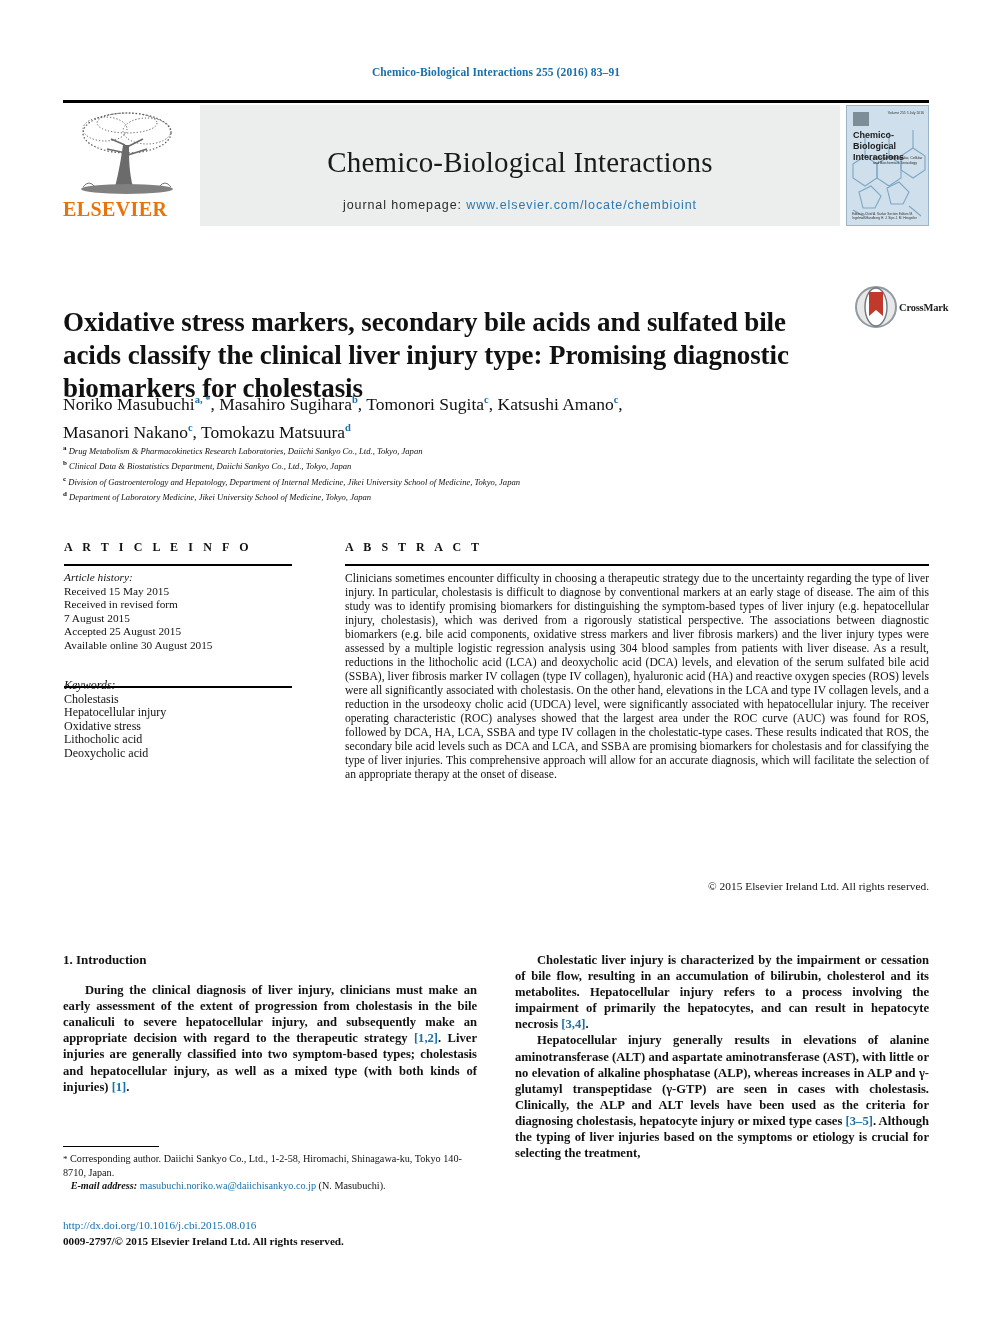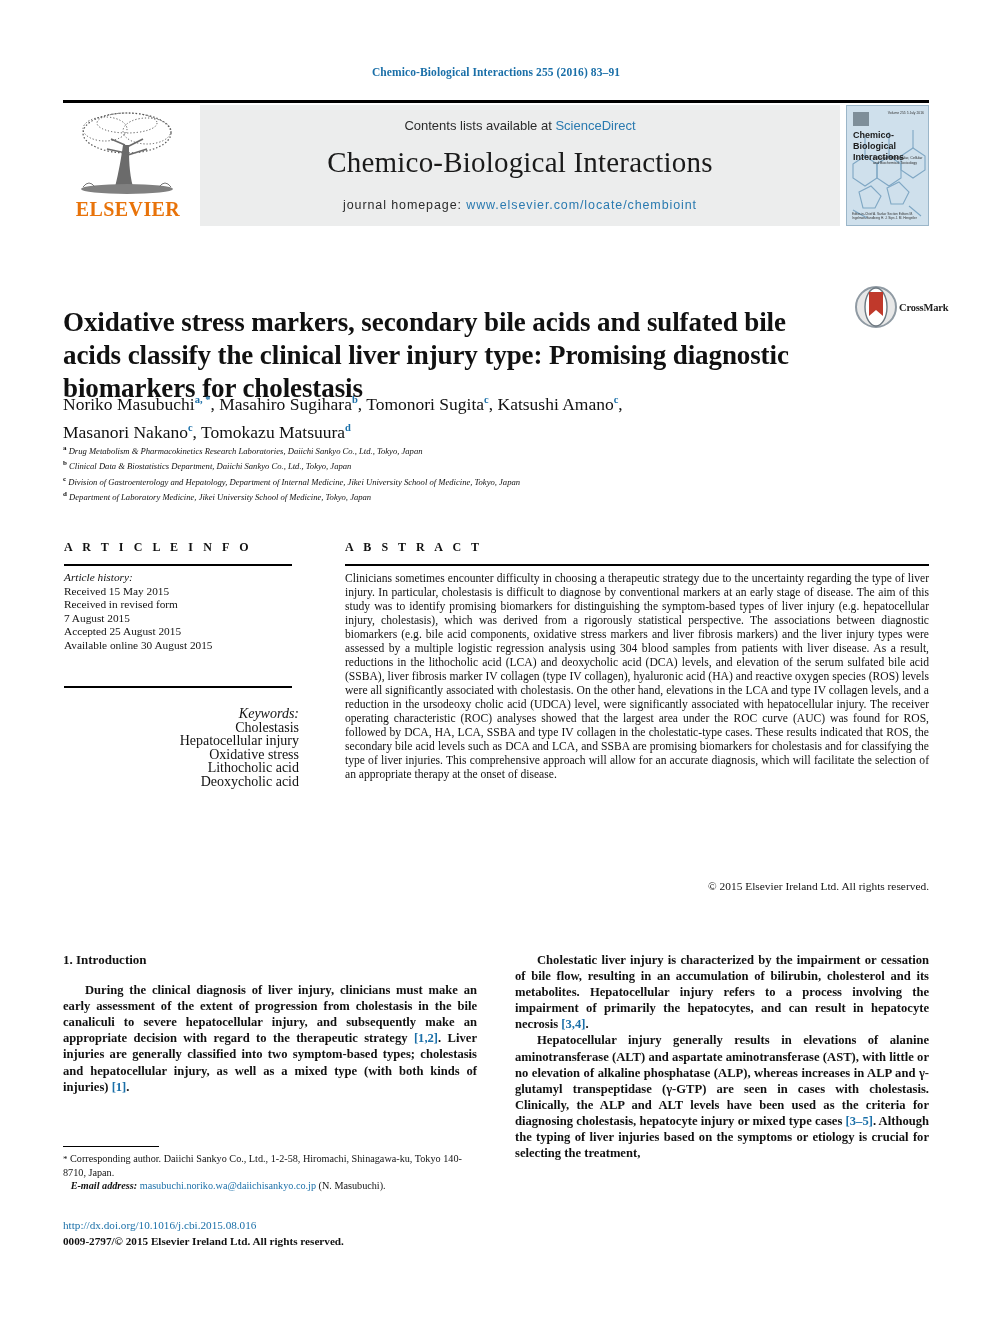--- a/index.html
+++ b/index.html
@@ -57,21 +57,20 @@
   .elsevier-tree {
     position: absolute;
     left: 8px; top: 4px;
     width: 112px;
     height: 88px;
   }
   .elsevier-word {
     position: absolute;
     left: 0; top: 93px;
     width: 130px;
-    text-align: center;
     font-family: "Liberation Serif", serif;
     font-size: 20px;
     font-weight: bold;
     color: #e8730a;
     letter-spacing: 0.4px;
   }
   .mast-center {
     position: absolute;
     left: 137px; top: 5px;
     width: 640px;
@@ -258,26 +257,25 @@
     position: absolute;
     left: 64px; top: 571px;
     width: 235px;
     font-size: 11.3px;
     line-height: 13.6px;
     color: #111;
   }
   .art-history .lbl { font-style: italic; }
   .keywords {
     position: absolute;
-    left: 64px; top: 707px;
+    left: 64px; top: 679px;
     width: 235px;
-    font-size: 14px;
+    font-size: 12px;
     line-height: 13.6px;
     color: #111;
-    text-align: right;
   }
   .keywords .lbl { font-style: italic; }
 
   .abstract {
     position: absolute;
     left: 345px; top: 572px;
     width: 584px;
     font-size: 11.6px;
     line-height: 14px;
     text-align: justify;
@@ -369,21 +367,20 @@
           <path d="M52 36 C50 50 48 62 44 78 L62 78 C58 62 58 50 58 36 Z" fill="#6b6b6b"></path>
           <path d="M54 36 L40 30 M56 38 L72 30 M55 44 L36 40 M57 46 L76 40" stroke="#6b6b6b" stroke-width="1.6" fill="none"></path>
           <ellipse cx="56" cy="80" rx="46" ry="5" fill="#808080"></ellipse>
           <path d="M12 78 q6 -8 12 0 M88 78 q6 -8 12 0" stroke="#777" stroke-width="1" fill="none"></path>
         </g>
       </svg>
       <div class="elsevier-word">ELSEVIER</div>
     </div>
 
     <div class="mast-center">
-      <div class="contents-line"><span>Contents lists available at </span><span class="sd">ScienceDirect</span></div>
       <div class="journal-title">Chemico-Biological Interactions</div>
       <div class="homepage-line"><span>journal homepage: </span><span class="url">www.elsevier.com/locate/chembioint</span></div>
     </div>
 
     <div class="cover-thumb">
       <svg viewBox="0 0 83 121" style="position:absolute;left:0;top:0;width:83px;height:121px;">
         <g stroke="#7fa7c4" stroke-width="1.1" fill="none">
           <polygon points="6,58 18,50 30,58 30,72 18,80 6,72"></polygon>
           <polygon points="30,58 42,50 54,58 54,72 42,80 30,72"></polygon>
           <polygon points="54,50 66,42 78,50 78,64 66,72 54,64"></polygon>

